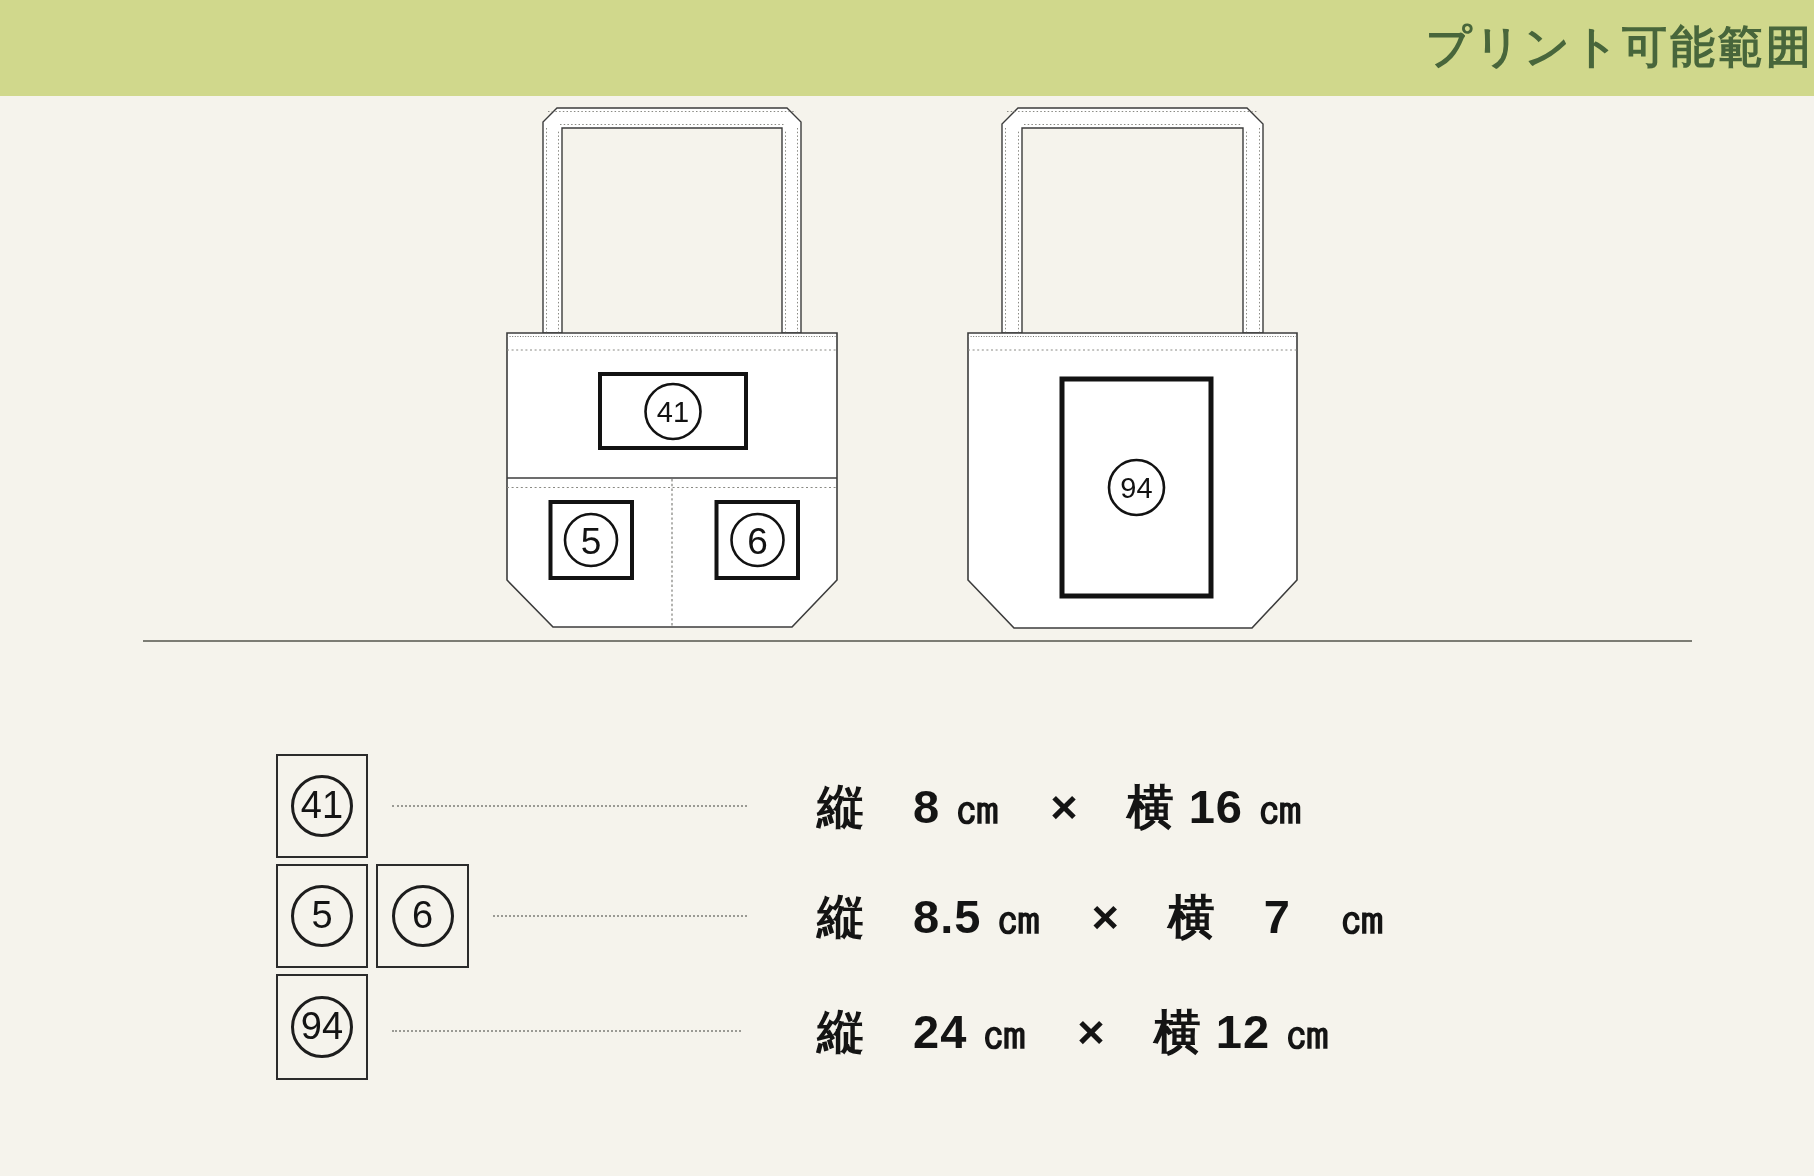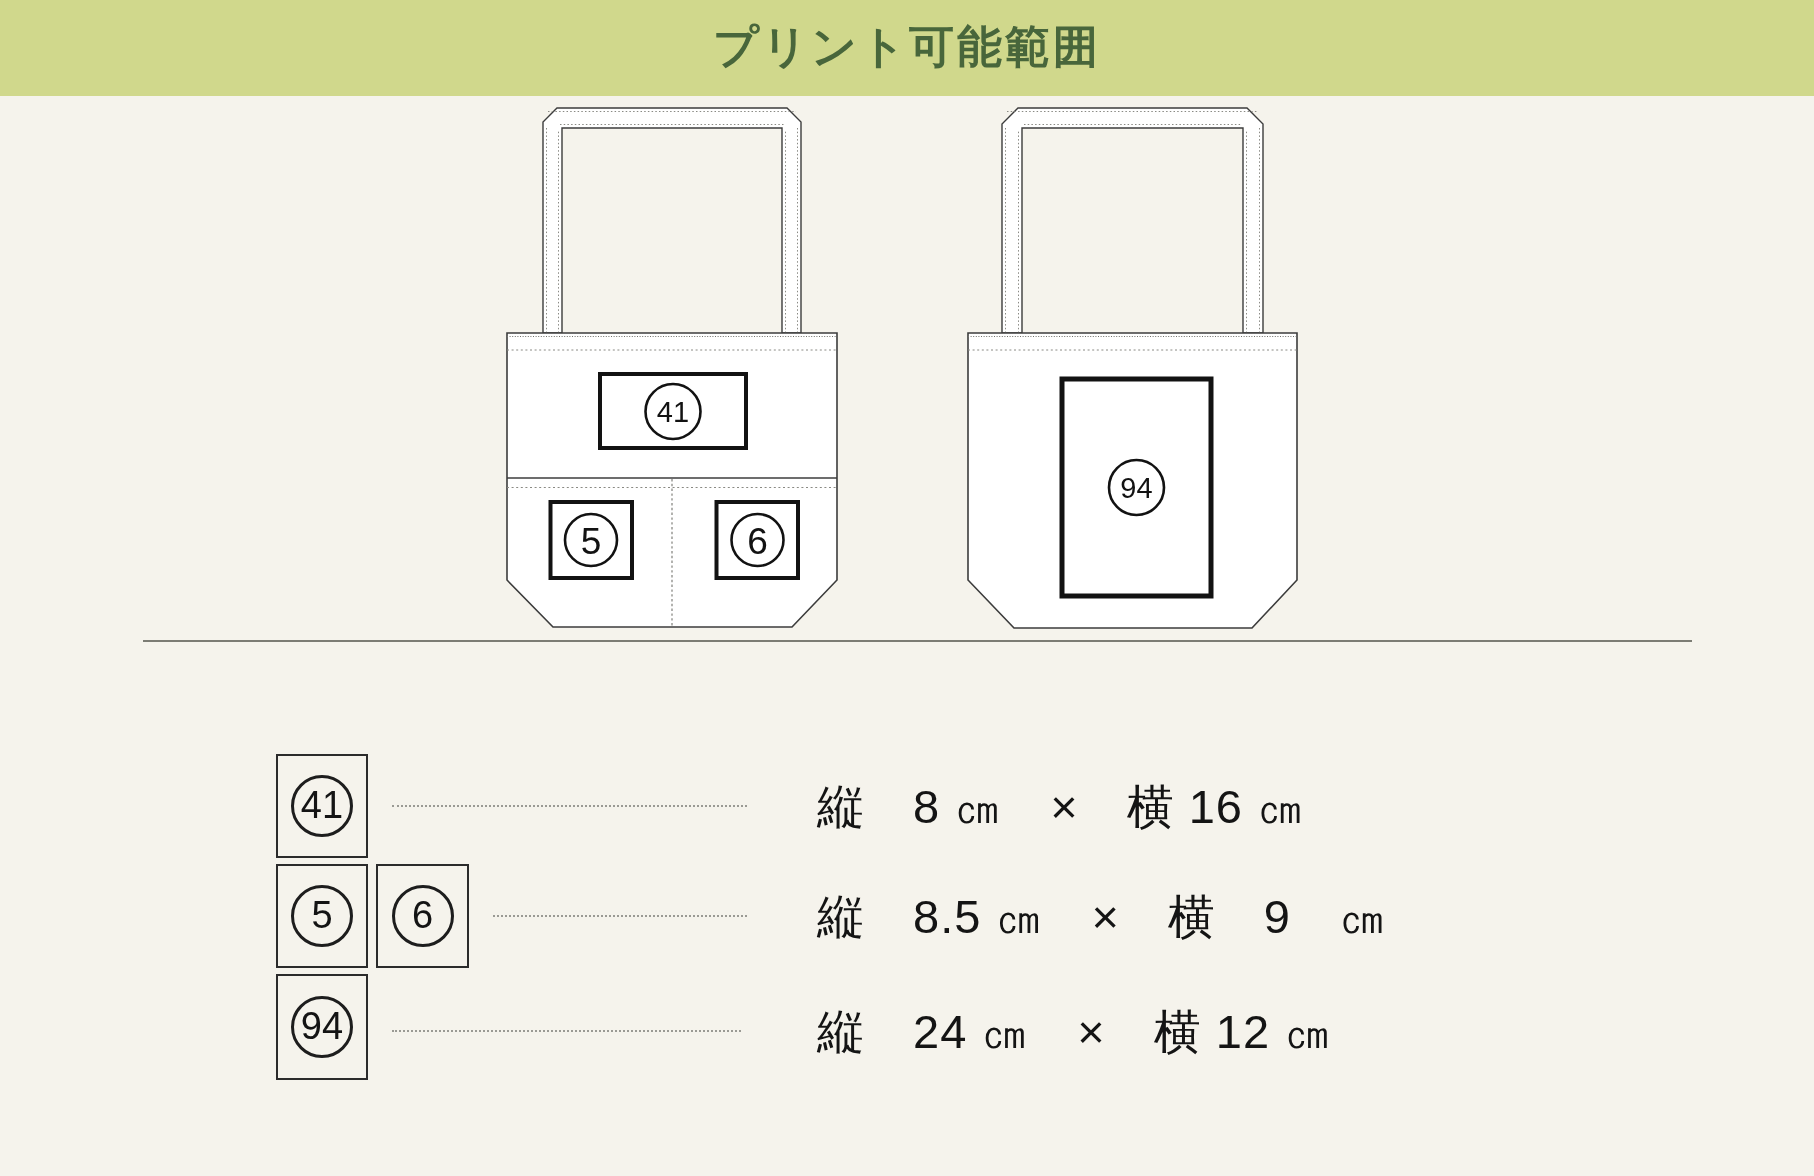--- a/index.html
+++ b/index.html
@@ -12,21 +12,21 @@
   }
   .page{position:relative;width:1814px;height:1176px;}
 
   
   .band{
     position:absolute;left:0;top:0;width:1814px;height:96px;
     background:#d0d88c;
   }
   .band h1{
     margin:0;width:100%;height:96px;line-height:94px;
-    text-align:center;
+    text-align:right;
     font-size:45px;font-weight:600;letter-spacing:3px;
     color:#48663b;
   }
 
   
   .diagram-svg{position:absolute;left:0;top:0;}
 
   
   .divider{
     position:absolute;left:143px;top:640px;width:1549px;height:2px;
@@ -48,21 +48,21 @@
     font-size:38px;font-weight:500;color:#141414;
     box-sizing:border-box;
     padding-bottom:2px;
   }
   .leader{
     position:absolute;height:0;
     border-top:2px dotted #9a9a94;
   }
   .dim-text{
     position:absolute;left:817px;
-    font-size:47px;line-height:70px;font-weight:400;
+    font-size:47px;line-height:70px;font-weight:700;
     color:#141414;letter-spacing:1px;white-space:pre;
   }
 </style>
 </head>
 <body>
 
 <div class="page">
 
   <header class="band">
     <h1>プリント可能範囲</h1>
@@ -139,21 +139,21 @@
     <div class="leader" style="left:392px;top:805px;width:355px;"></div>
     <div class="dim-text" style="top:772px;">縦　8 ㎝　×　横 16 ㎝</div>
 
     <div class="badge-box" style="left:276px;top:864px;width:92px;height:104px;">
       <div class="badge-circle">5</div>
     </div>
     <div class="badge-box" style="left:376px;top:864px;width:93px;height:104px;">
       <div class="badge-circle">6</div>
     </div>
     <div class="leader" style="left:493px;top:915px;width:254px;"></div>
-    <div class="dim-text" style="top:882px;">縦　8.5 ㎝　×　横　9　㎝</div>
+    <div class="dim-text" style="top:882px;">縦　8.5 ㎝　×　横　7　㎝</div>
 
     <div class="badge-box" style="left:276px;top:974px;width:92px;height:106px;">
       <div class="badge-circle">94</div>
     </div>
     <div class="leader" style="left:392px;top:1030px;width:349px;"></div>
     <div class="dim-text" style="top:997px;">縦　24 ㎝　×　横 12 ㎝</div>
 
   </div>
 </div>
 

